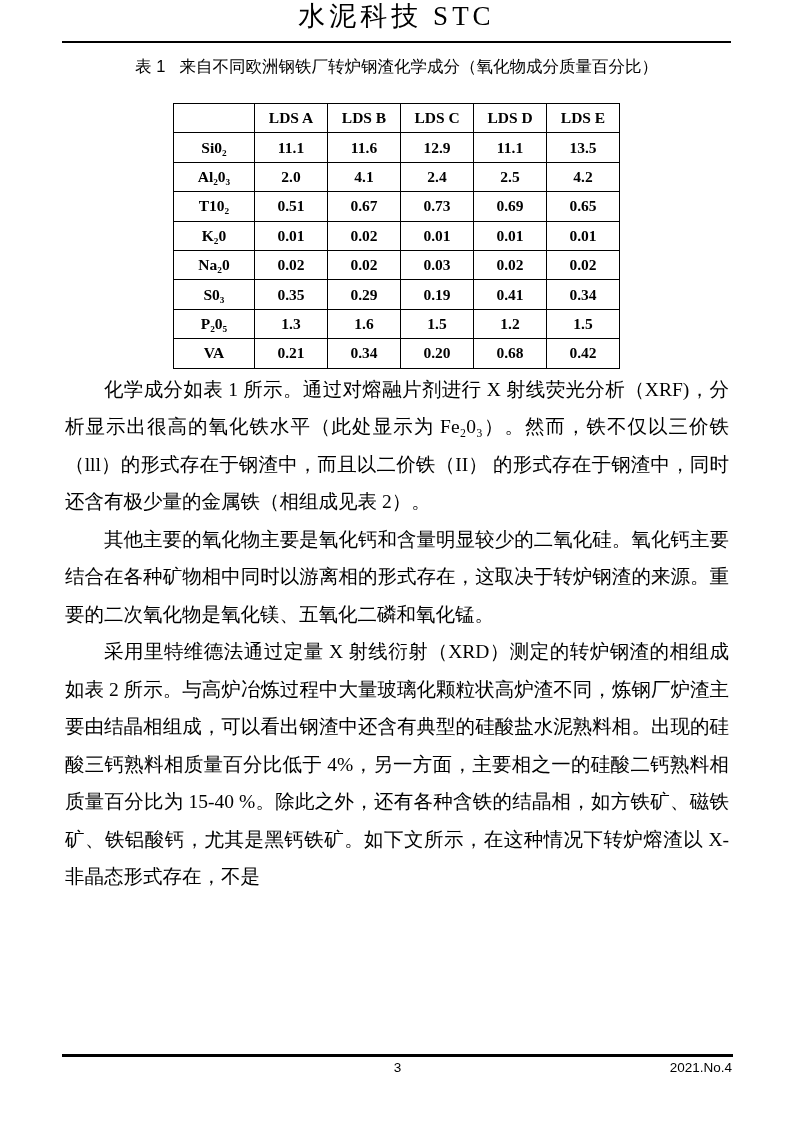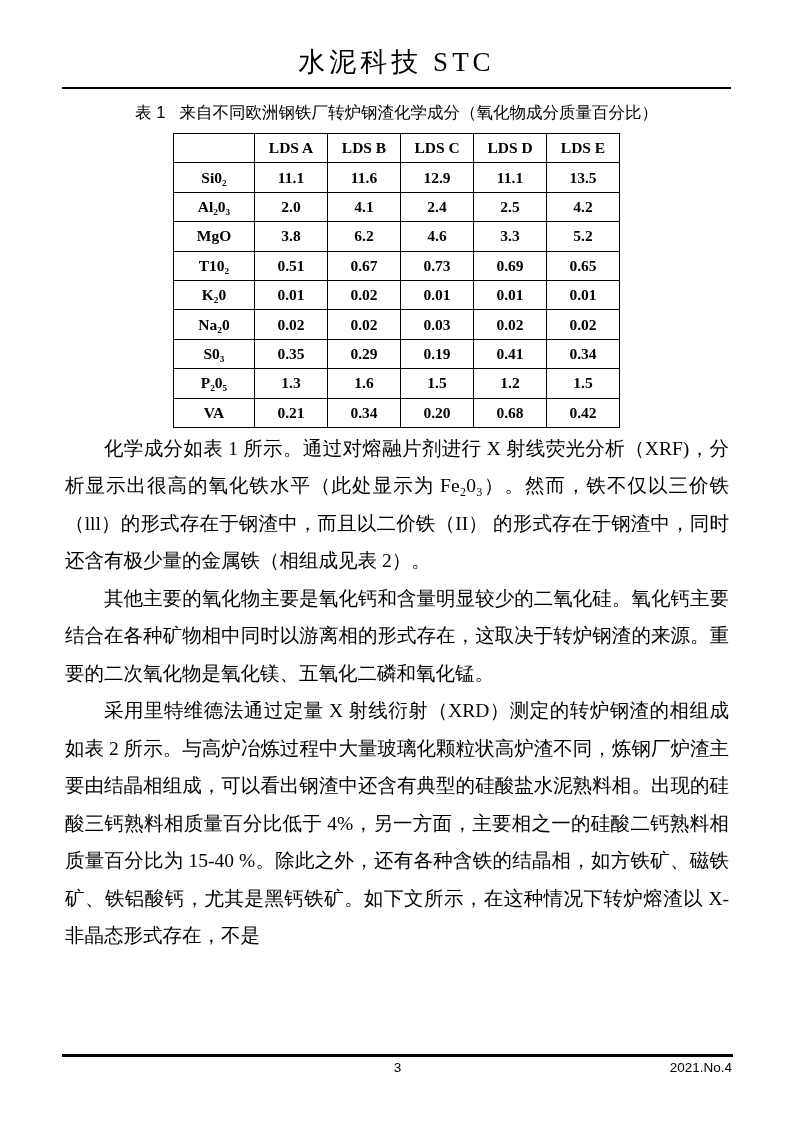--- a/index.html
+++ b/index.html
@@ -8,21 +8,21 @@
     width: 793px;
     height: 1122px;
     margin: 0 auto;
     background: #ffffff;
     color: #000;
     font-family: "Liberation Serif", serif;
     overflow: hidden;
   }
 
   
-  .header { padding-top: 46px; text-align: center; }
+  .header { text-align: center; }
   .header-title {
     font-size: 27px;
     line-height: 32px;
     letter-spacing: 4px;
     font-family: "Liberation Serif", serif;
   }
   .header-rule {
     margin: 9px 62px 0 62px;
     border-top: 2.5px solid #000;
     height: 0;
@@ -34,21 +34,21 @@
     text-align: center;
     font-family: "Liberation Sans", sans-serif;
     font-size: 16.5px;
     line-height: 22px;
   }
   .table-caption .cap-label { margin-right: 14px; }
 
   
   table.comp-table {
     border-collapse: collapse;
-    margin: 10px auto 0 auto;
+    margin: 26px auto 0 auto;
     font-family: "Liberation Serif", serif;
     font-weight: bold;
     font-size: 15.5px;
     table-layout: fixed;
     border-radius: 26px;
   }
   table.comp-table col.c-label { width: 81px; }
   table.comp-table col.c-val   { width: 73px; }
   table.comp-table th, table.comp-table td {
     border: 1.7px solid #000;
@@ -133,28 +133,20 @@
         </tr>
         <tr>
           <td>Al₂0₃</td>
           <td>2.0</td>
           <td>4.1</td>
           <td>2.4</td>
           <td>2.5</td>
           <td>4.2</td>
         </tr>
         <tr>
-          <td>MgO</td>
-          <td>3.8</td>
-          <td>6.2</td>
-          <td>4.6</td>
-          <td>3.3</td>
-          <td>5.2</td>
-        </tr>
-        <tr>
           <td>T10₂</td>
           <td>0.51</td>
           <td>0.67</td>
           <td>0.73</td>
           <td>0.69</td>
           <td>0.65</td>
         </tr>
         <tr>
           <td>K₂0</td>
           <td>0.01</td>

